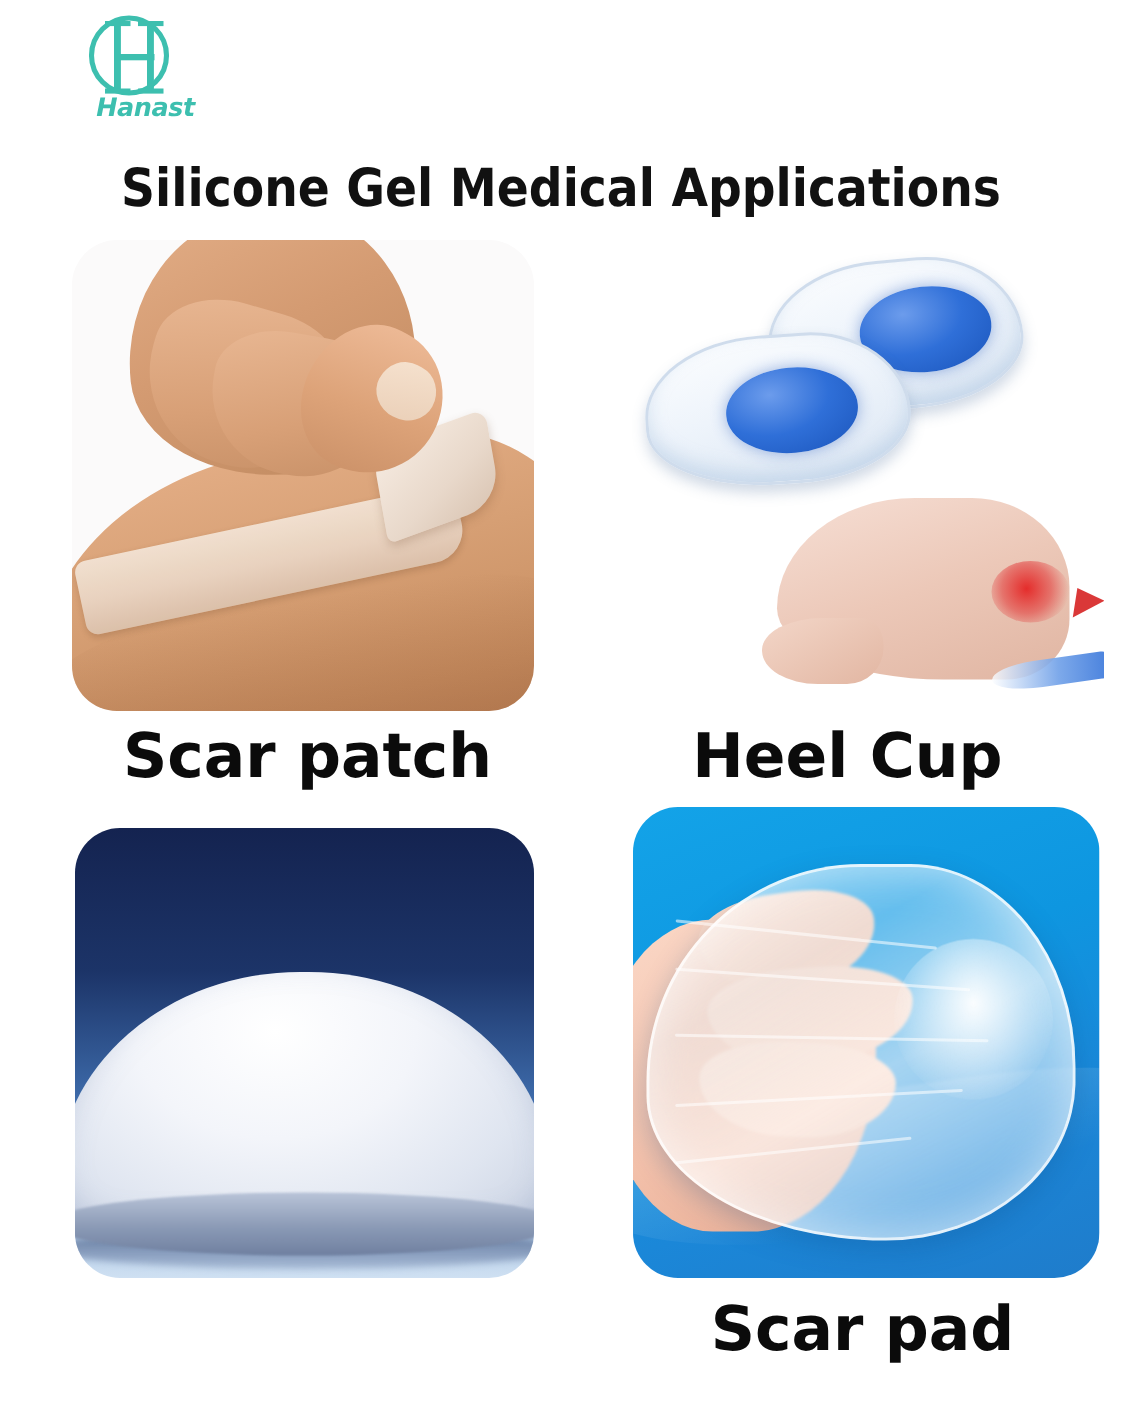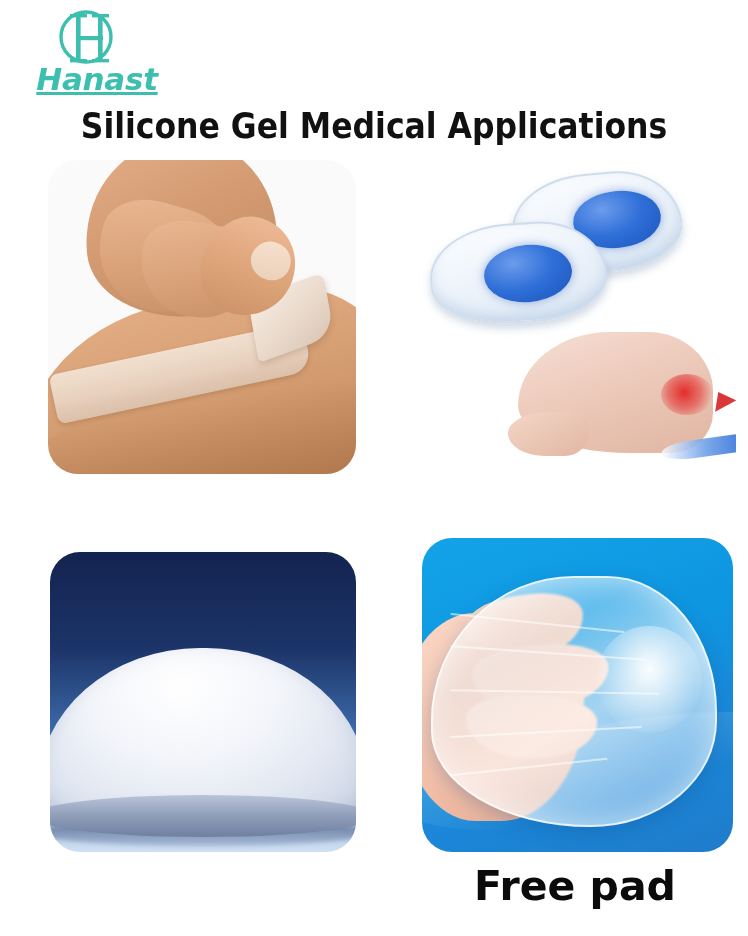--- a/index.html
+++ b/index.html
@@ -36,25 +36,24 @@
     width: 70px; height: 62px;
   }
   .logo-wordmark {
     position: absolute;
     left: 0px; top: 56px;
     width: 122px;
     text-align: center;
     font-family: "DejaVu Sans", sans-serif;
     font-weight: bold;
     font-style: italic;
-    font-size: 31px;
+    font-size: 17px;
     letter-spacing: -0.3px;
     color: #3DBFAF;
     line-height: 1;
-    text-decoration: underline;
   }
   .headline-lines {
     position: absolute;
     left: 150px; top: 14px;
     width: 590px;
   }
   .hl1, .hl2 {
     font-family: "DejaVu Sans", sans-serif;
     font-weight: bold;
     color: #20B6B0;
@@ -377,38 +376,40 @@
           <div class="patch-strip"></div>
           <div class="patch-lift"></div>
           <div class="hand-back"></div>
           <div class="finger f1"></div>
           <div class="finger f2"></div>
           <div class="thumb"></div>
           <div class="nail"></div>
         </div>
       </div>
     </div>
+    <div class="caption cap-scar">Scar patch</div>
 
     <div class="cell cell-heel">
       <div class="photo photo-plain">
         <div class="heel-scene">
           <div class="cup cup-back"></div>
           <div class="gel gel-back"></div>
           <div class="cup cup-front"></div>
           <div class="gel gel-front"></div>
           <div class="foot-scene">
             <div class="foot"></div>
             <div class="toes"></div>
             <div class="insole"></div>
             <div class="pain"></div>
             <div class="arrow"></div>
           </div>
         </div>
       </div>
     </div>
+    <div class="caption cap-heel">Heel Cup</div>
 
     <div class="cell cell-breast">
       <div class="photo">
         <div class="breast-scene">
           <div class="dome"></div>
           <div class="dome-base-shadow"></div>
           <div class="dome-base"></div>
         </div>
       </div>
     </div>
@@ -425,16 +426,16 @@
             <div class="pad-ridge" style="top:18%; width:62%; transform:rotate(6deg);"></div>
             <div class="pad-ridge" style="top:30%; width:70%; transform:rotate(4deg);"></div>
             <div class="pad-ridge" style="top:46%; width:74%; transform:rotate(1deg);"></div>
             <div class="pad-ridge" style="top:62%; width:68%; transform:rotate(-3deg);"></div>
             <div class="pad-ridge" style="top:76%; width:56%; transform:rotate(-6deg);"></div>
           </div>
           <div class="pad-shine"></div>
         </div>
       </div>
     </div>
-    <div class="caption cap-chest">Free pad</div>
+    <div class="caption cap-chest">Scar pad</div>
 
   </div>
 </div>
 
 </body></html>

